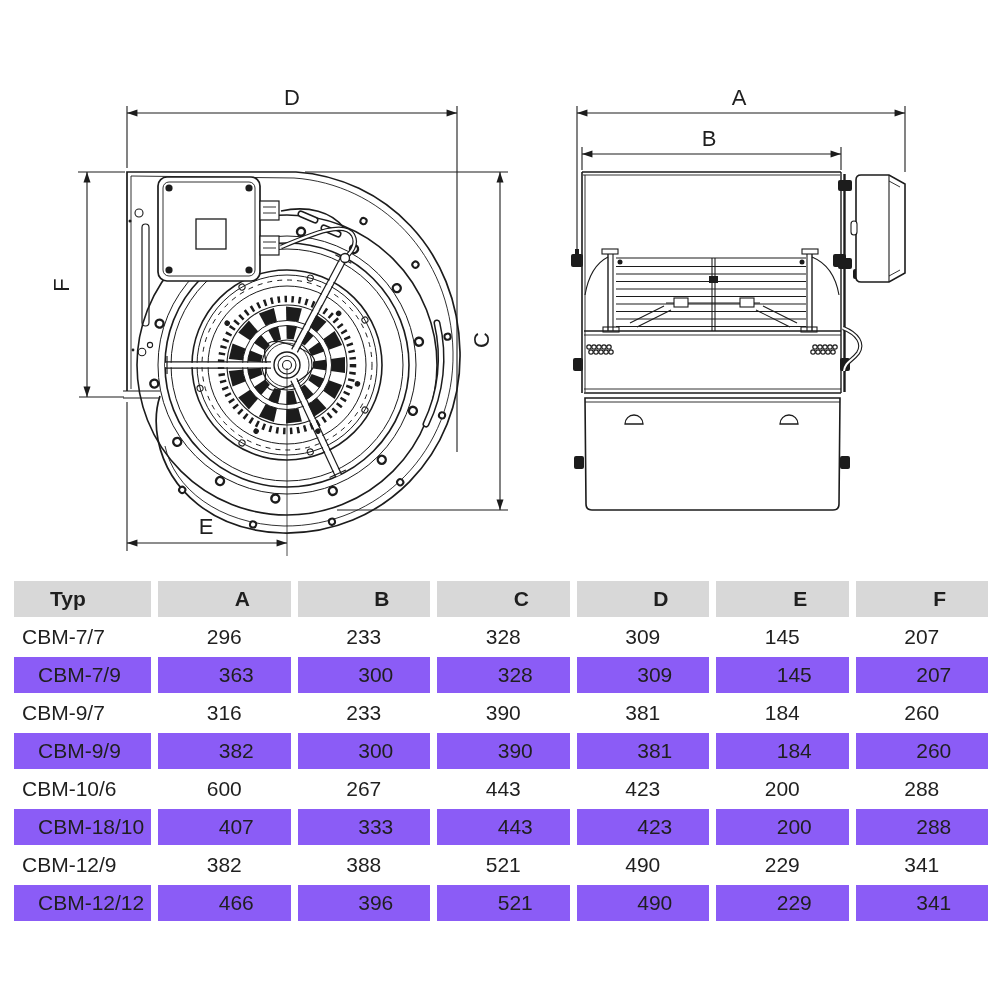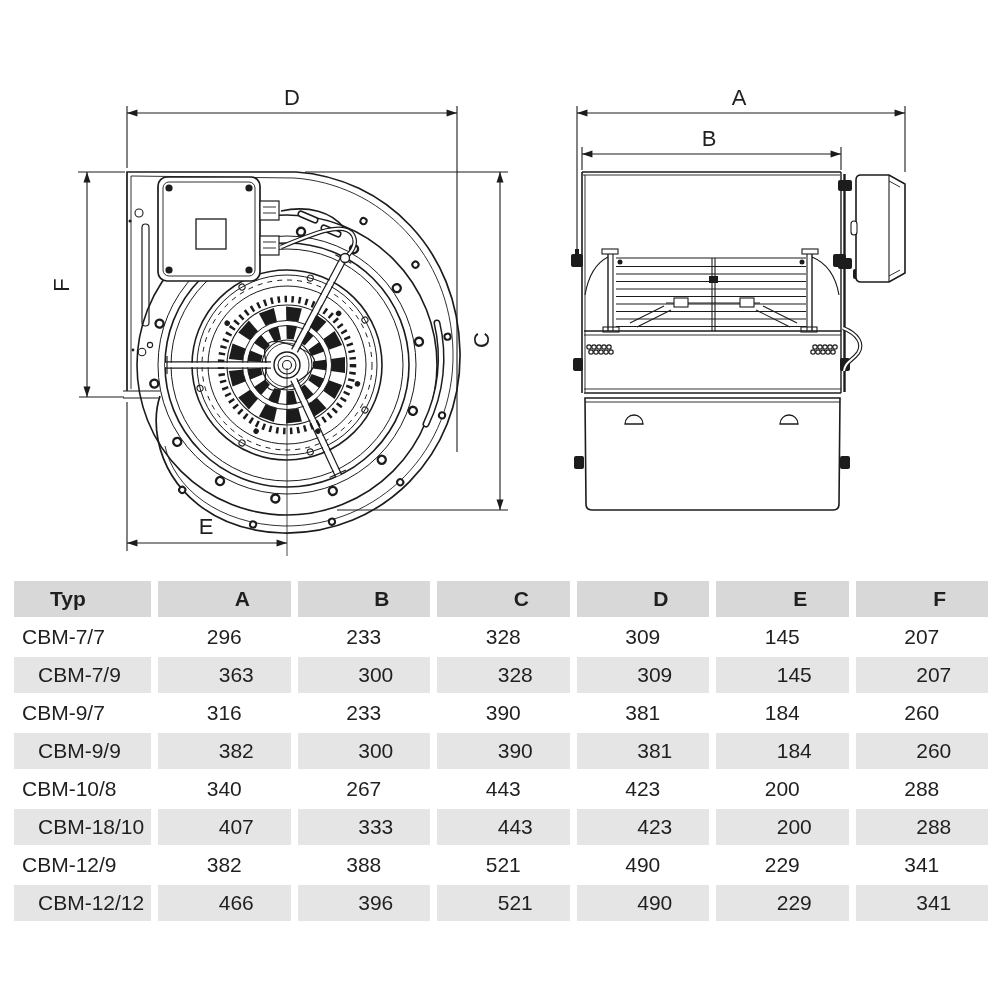--- a/index.html
+++ b/index.html
@@ -6,21 +6,21 @@
   body{width:1000px;height:1000px;position:relative;font-family:"Liberation Sans",sans-serif;overflow:hidden;}
   .stage{position:absolute;inset:0;background:#fff;}
   svg text{font-family:"Liberation Sans",sans-serif;}
   .dim-table{position:absolute;left:14px;top:581px;width:974px;display:grid;
     grid-template-columns:137px repeat(6,1fr);column-gap:7px;row-gap:2px;
     font-size:21px;color:#1f1f1f;}
   .row{display:contents;}
   .cell{height:36px;line-height:36px;text-align:center;background:#fff;white-space:nowrap;overflow:hidden;}
   .cell.typ{text-align:left;padding-left:8px;}
   .row.head .cell{background:#d8d8d8;font-weight:bold;padding-left:36px;}
-  .row.alt .cell{background:#e5e5e5;padding-left:24px;}
+  .row.alt .cell{background:#8b5cf6;padding-left:24px;}
 </style>
 </head>
 <body>
 
 <div class="stage">
 
 <svg width="1000" height="575" viewBox="0 0 1000 575" fill="none" stroke="#1c1c1c" stroke-width="1.2">
   <defs>
     <marker id="arr" viewBox="0 0 10 8" refX="10" refY="4" markerWidth="10" markerHeight="8" orient="auto-start-reverse">
       <path d="M0.5,0.8 L10,4 L0.5,7.2 Z" fill="#1c1c1c" stroke="none"></path>
@@ -438,22 +438,22 @@
     <div class="cell typ">CBM-9/9</div>
     <div class="cell">382</div>
     <div class="cell">300</div>
     <div class="cell">390</div>
     <div class="cell">381</div>
     <div class="cell">184</div>
     <div class="cell">260</div>
   </div>
 
   <div class="row">
-    <div class="cell typ">CBM-10/8</div>
-    <div class="cell">340</div>
+    <div class="cell typ">CBM-10/6</div>
+    <div class="cell">600</div>
     <div class="cell">267</div>
     <div class="cell">443</div>
     <div class="cell">423</div>
     <div class="cell">200</div>
     <div class="cell">288</div>
   </div>
 
   <div class="row alt">
     <div class="cell typ">CBM-18/10</div>
     <div class="cell">407</div>

